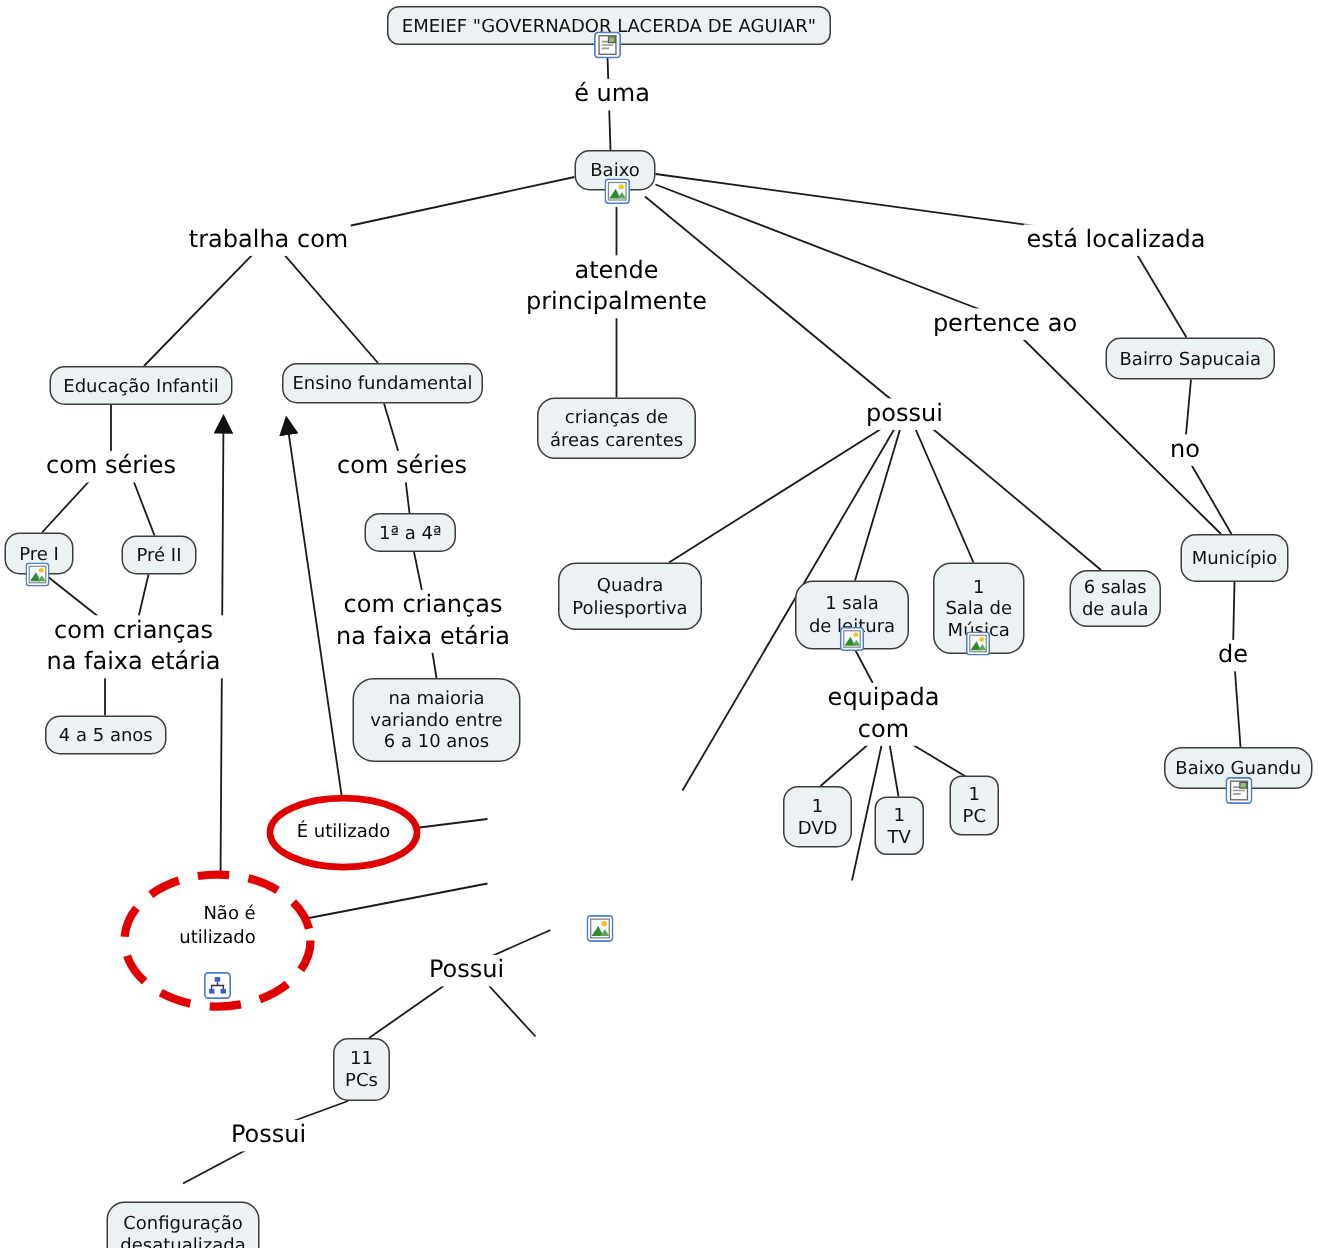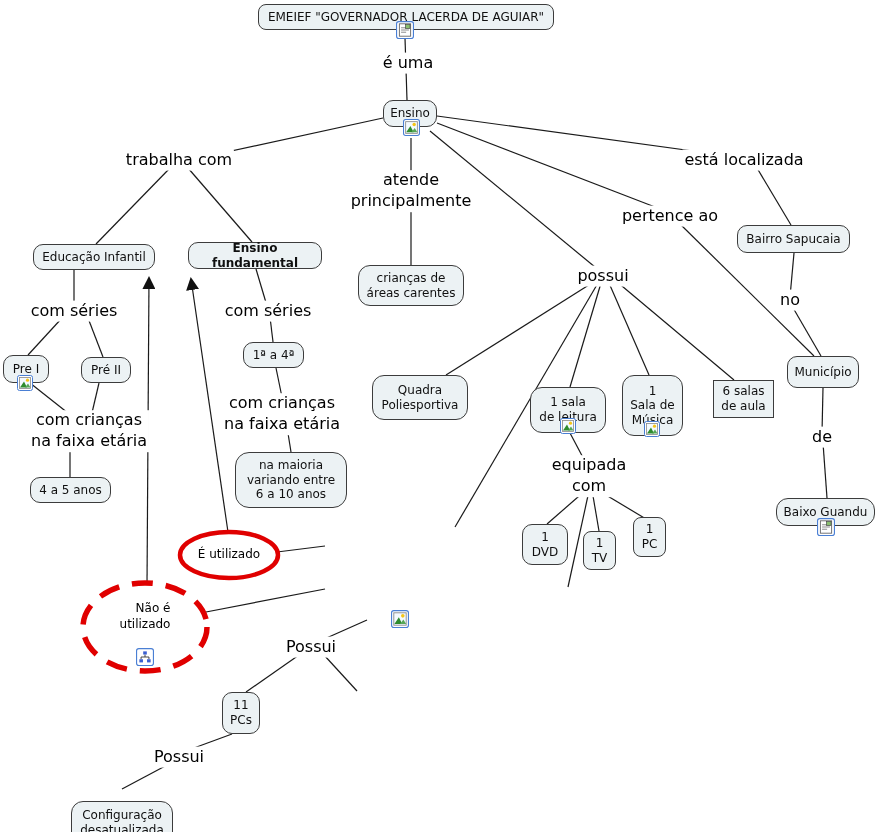--- a/index.html
+++ b/index.html
@@ -76,40 +76,40 @@
       <line class="cline" x1="277" y1="552" x2="325" y2="546"></line>
       <line class="cline" x1="206" y1="612" x2="325" y2="589"></line>
       <line class="cline" x1="147" y1="586" x2="149" y2="278" marker-end="url(#arrow)"></line>
       <line class="cline" x1="228" y1="532" x2="191" y2="279" marker-end="url(#arrow)"></line>
     </g>
     <ellipse class="hl-solid" cx="229" cy="555" rx="49" ry="23"></ellipse>
     <ellipse class="hl-dash" cx="145" cy="627" rx="62" ry="44"></ellipse>
   </svg>
 
   <div class="node nowrap" style="left:258px;top:4px;width:296px;height:26px;border-radius:8px;">EMEIEF "GOVERNADOR LACERDA DE AGUIAR"</div>
-  <div class="node" style="left:383px;top:100px;width:54px;height:27px;">Ensino</div>
+  <div class="node" style="left:383px;top:100px;width:54px;height:27px;">Baixo</div>
   <div class="node" style="left:33px;top:244px;width:122px;height:26px;">Educação Infantil</div>
-  <div class="node" style="left:188px;top:242px;width:134px;height:27px;font-weight:bold;">Ensino fundamental</div>
+  <div class="node" style="left:188px;top:242px;width:134px;height:27px;">Ensino fundamental</div>
   <div class="node" style="left:3px;top:355px;width:46px;height:28px;">Pre I</div>
   <div class="node" style="left:81px;top:357px;width:50px;height:26px;">Pré II</div>
   <div class="node" style="left:30px;top:477px;width:81px;height:26px;">4 a 5 anos</div>
   <div class="node" style="left:243px;top:342px;width:61px;height:26px;">1ª a 4ª</div>
   <div class="node" style="left:235px;top:452px;width:112px;height:56px;border-radius:14px;">na maioria
 variando entre
 6 a 10 anos</div>
   <div class="node" style="left:358px;top:265px;width:106px;height:41px;border-radius:12px;">crianças de
 áreas carentes</div>
   <div class="node" style="left:372px;top:375px;width:96px;height:45px;border-radius:12px;">Quadra
 Poliesportiva</div>
   <div class="node" style="left:530px;top:387px;width:76px;height:46px;border-radius:12px;">1 sala
 de leitura</div>
   <div class="node" style="left:622px;top:375px;width:61px;height:61px;border-radius:12px;">1
 Sala de
 Música</div>
-  <div class="node" style="left:713px;top:380px;width:61px;height:38px;border-radius:0;">6 salas
+  <div class="node" style="left:713px;top:380px;width:61px;height:38px;border-radius:12px;">6 salas
 de aula</div>
   <div class="node" style="left:787px;top:356px;width:72px;height:32px;">Município</div>
   <div class="node" style="left:737px;top:225px;width:113px;height:28px;">Bairro Sapucaia</div>
   <div class="node" style="left:776px;top:498px;width:99px;height:28px;border-radius:12px;">Baixo Guandu</div>
   <div class="node" style="left:522px;top:524px;width:46px;height:41px;">1
 DVD</div>
   <div class="node" style="left:583px;top:531px;width:33px;height:39px;border-radius:8px;">1
 TV</div>
   <div class="node" style="left:633px;top:517px;width:33px;height:40px;border-radius:8px;">1
 PC</div>

